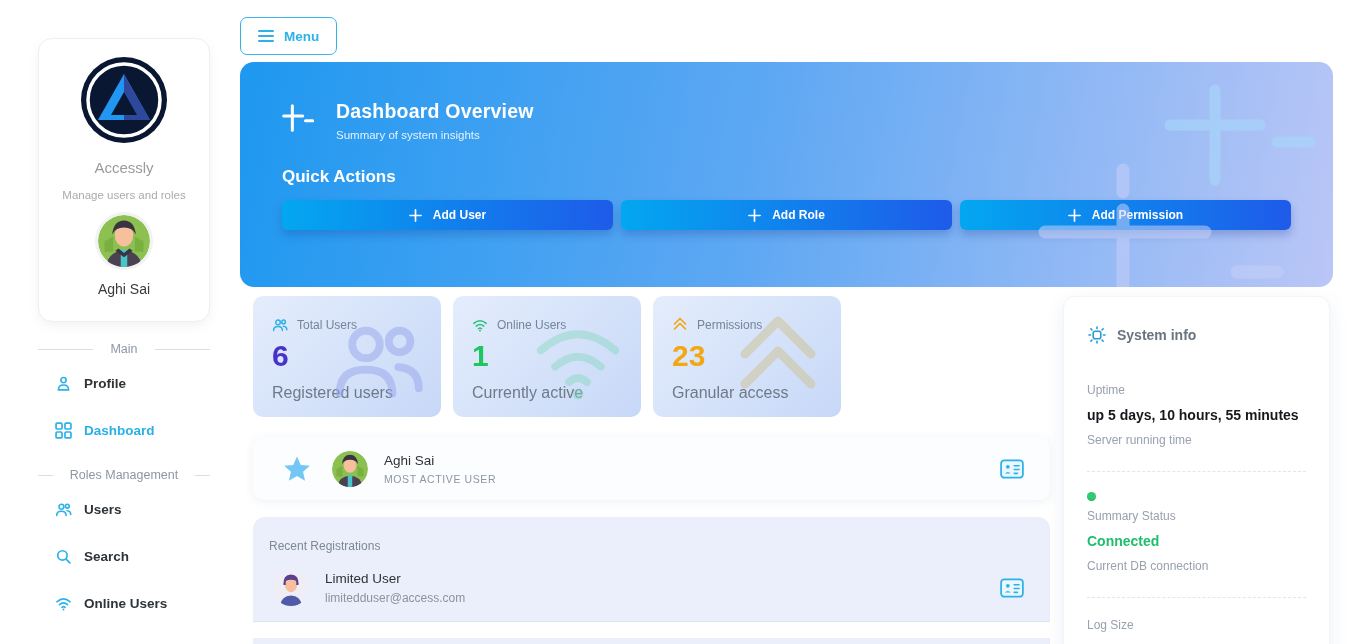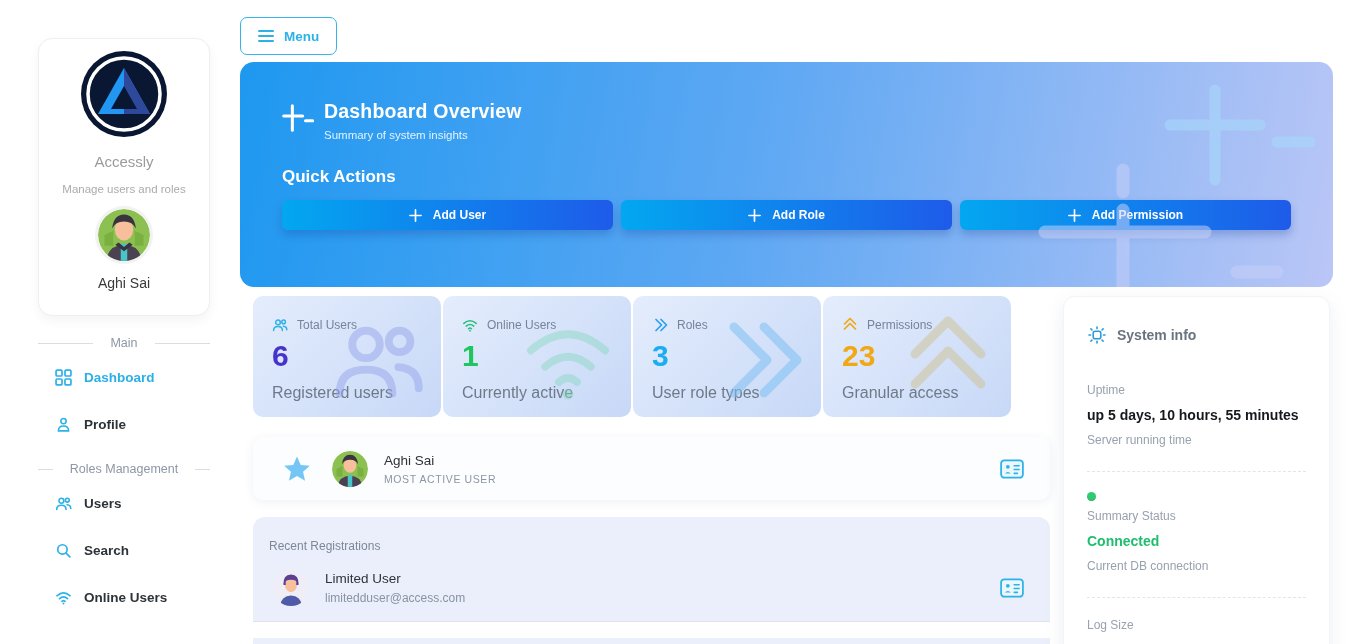--- a/index.html
+++ b/index.html
@@ -3,21 +3,21 @@
 <meta charset="utf-8">
 <style>
   * { margin:0; padding:0; box-sizing:border-box; }
   html,body { background:#fff; }
   body { font-family:"Liberation Sans", sans-serif; }
   .app { position:relative; width:1347px; height:644px; background:#fff; overflow:hidden; }
 
   
   .sidebar { position:absolute; left:38px; top:38px; width:172px; }
   .profile-card { background:#fff; border:1px solid #efefef; border-radius:14px;
-    box-shadow:0 4px 12px rgba(0,0,0,.05); padding:12px 8px 24px; text-align:center; }
+    box-shadow:0 4px 12px rgba(0,0,0,.05); padding:18px 8px 24px; text-align:center; }
   .logo { width:86px; height:86px; margin:0 auto; }
   .brand-name { margin-top:16px; font-size:15px; color:#9b9b9b; }
   .brand-tagline { margin-top:13px; font-size:11.5px; color:#ababab; }
   .avatar-lg { width:52px; height:52px; margin:14px auto 0; border-radius:50%;
     overflow:hidden; box-shadow:0 0 0 3px #f2f2f2; }
   .avatar-lg svg, .avatar-sm svg { display:block; width:100%; height:100%; }
   .user-name { margin-top:14px; font-size:14px; color:#3a3a3a; }
 
   .side-nav { margin-top:20px; }
   .section-label { display:flex; align-items:center; gap:17px; color:#8d97a5;
@@ -32,37 +32,37 @@
   
   .main { position:absolute; left:240px; top:17px; width:1093px; }
   .menu-btn { height:38px; padding:0 17px; border:1px solid #35b3ea; border-radius:7px;
     background:#fff; color:#2cb1e9; font-size:13.5px; font-weight:bold;
     display:inline-flex; align-items:center; gap:10px; cursor:pointer;
     font-family:"Liberation Sans", sans-serif; }
 
   .banner { margin-top:7px; height:225px; border-radius:14px; position:relative;
     overflow:hidden; color:#fff; padding:38px 42px 0;
     background:linear-gradient(100deg,#1e98f0 0%,#5fa8f3 48%,#bac6f6 100%); }
-  .banner-head { display:flex; align-items:flex-start; gap:10px; }
+  .banner-head { display:flex; align-items:flex-start; gap:22px; }
   .banner-icon { width:32px; height:34px; margin-top:2px; }
   .banner-title { font-size:19.5px; font-weight:bold; letter-spacing:.2px; }
   .banner-subtitle { font-size:11.5px; margin-top:6px; color:#e3f2ff; }
   .qa-label { margin-top:26px; font-size:17px; font-weight:bold; }
   .qa-row { margin-top:13px; display:flex; gap:8px; width:1009px; }
   .qa-btn { flex:1; height:30px; border:none; border-radius:6px; cursor:pointer;
     background:linear-gradient(90deg,#03a7f0,#1e5be9); color:#fff; font-size:12px;
     font-weight:bold; display:flex; align-items:center; justify-content:center; gap:11px;
     box-shadow:0 5px 9px rgba(20,60,150,.28); font-family:"Liberation Sans", sans-serif; }
   .qa-plus { width:13px; height:13px; display:inline-flex; }
   .banner-deco { position:absolute; right:18px; top:0; width:300px; height:225px; pointer-events:none; }
 
   
   .content-row { margin-top:9px; display:flex; gap:13px; padding-left:13px; align-items:flex-start; }
   .left-col { width:797px; }
-  .stats-row { display:flex; gap:2px; }
+  .stats-row { display:flex; gap:12px; }
   .stat-card { width:188px; height:121px; border-radius:10px; position:relative; overflow:hidden;
     background:linear-gradient(135deg,#e4edfc,#c7d8f7); padding:21px 0 0 19px; }
   .stat-head { display:flex; align-items:center; gap:9px; font-size:12px; color:#76839a; }
   .stat-head .nav-icon { width:16px; height:16px; }
   .stat-value { font-size:30px; font-weight:bold; margin-top:8px; line-height:1; }
   .stat-caption { font-size:16px; color:#6e7a8a; margin-top:13px; }
   .stat-watermark { position:absolute; right:4px; top:16px; width:118px; height:96px; }
 
   .active-card { margin-top:20px; height:63px; background:#fcfdff; border-radius:10px;
     display:flex; align-items:center; padding:0 26px 0 30px;
@@ -131,40 +131,40 @@
       <div class="user-name">Aghi Sai</div>
     </div>
 
     <nav class="side-nav">
       <div class="section-label">
         <span class="line"></span>
         <span>Main</span>
         <span class="line"></span>
       </div>
 
+      <a class="nav-item">
+        <span class="nav-icon">
+          <svg viewBox="0 0 16 16" fill="none" stroke="#2cb1e9" stroke-width="1.5">
+            <circle cx="8" cy="4.8" r="2.5"></circle>
+              <path d="M3.2 14 q0 -4.6 4.8 -4.6 q4.8 0 4.8 4.6 z"></path>
+          </svg>
+        </span>
+        <span>Profile</span>
+      </a>
+
       <a class="nav-item active">
         <span class="nav-icon">
           <svg viewBox="0 0 16 16" fill="none" stroke="#2cb1e9" stroke-width="1.6">
             <rect x="1" y="1" width="5.6" height="5.6" rx="1"></rect>
               <rect x="9.4" y="1" width="5.6" height="5.6" rx="1"></rect>
             <rect x="1" y="9.4" width="5.6" height="5.6" rx="1"></rect>
               <rect x="9.4" y="9.4" width="5.6" height="5.6" rx="1"></rect>
           </svg>
         </span>
         <span>Dashboard</span>
-      </a>
-
-      <a class="nav-item">
-        <span class="nav-icon">
-          <svg viewBox="0 0 16 16" fill="none" stroke="#2cb1e9" stroke-width="1.5">
-            <circle cx="8" cy="4.8" r="2.5"></circle>
-              <path d="M3.2 14 q0 -4.6 4.8 -4.6 q4.8 0 4.8 4.6 z"></path>
-          </svg>
-        </span>
-        <span>Profile</span>
       </a>
 
       <div class="section-label">
         <span class="line"></span>
         <span>Roles Management</span>
         <span class="line"></span>
       </div>
 
       <a class="nav-item">
         <span class="nav-icon">
@@ -320,37 +320,20 @@
                   <path d="M6.5 11.7 q1.5 -1.4 3 0"></path>
                     <circle cx="8" cy="13.7" r="0.9" fill="#27c07a" stroke="none"></circle>
                 </svg>
               </span>
               <span>Online Users</span>
             </div>
             <div class="stat-value" style="color: rgb(31, 197, 95);">1</div>
             <div class="stat-caption">Currently active</div>
           </div>
 
-          <div class="stat-card">
-            <svg class="stat-watermark" viewBox="0 0 16 16" fill="none" stroke="#7fc0f2" stroke-width="1.5" stroke-linecap="round" stroke-linejoin="round" opacity="0.55">
-              <polyline points="4,2.5 9.5,8 4,13.5"></polyline>
-                <polyline points="9,2.5 14.5,8 9,13.5"></polyline>
-            </svg>
-            <div class="stat-head">
-              <span class="nav-icon">
-                <svg viewBox="0 0 16 16" fill="none" stroke="#2b9ff0" stroke-width="1.7" stroke-linecap="round" stroke-linejoin="round">
-                  <polyline points="4,2.5 9.5,8 4,13.5"></polyline>
-                    <polyline points="9,2.5 14.5,8 9,13.5"></polyline>
-                </svg>
-              </span>
-              <span>Roles</span>
-            </div>
-            <div class="stat-value" style="color: rgb(27, 173, 242);">3</div>
-            <div class="stat-caption">User role types</div>
-          </div>
 
           <div class="stat-card">
             <svg class="stat-watermark" viewBox="0 0 16 16" fill="none" stroke="#cfc49a" stroke-width="1.5" stroke-linecap="round" stroke-linejoin="round" opacity="0.55">
               <polyline points="2.5,12 8,6.5 13.5,12"></polyline>
                 <polyline points="2.5,7 8,1.5 13.5,7"></polyline>
             </svg>
             <div class="stat-head">
               <span class="nav-icon">
                 <svg viewBox="0 0 16 16" fill="none" stroke="#f2a714" stroke-width="1.7" stroke-linecap="round" stroke-linejoin="round">
                   <polyline points="2.5,12 8,6.5 13.5,12"></polyline>

